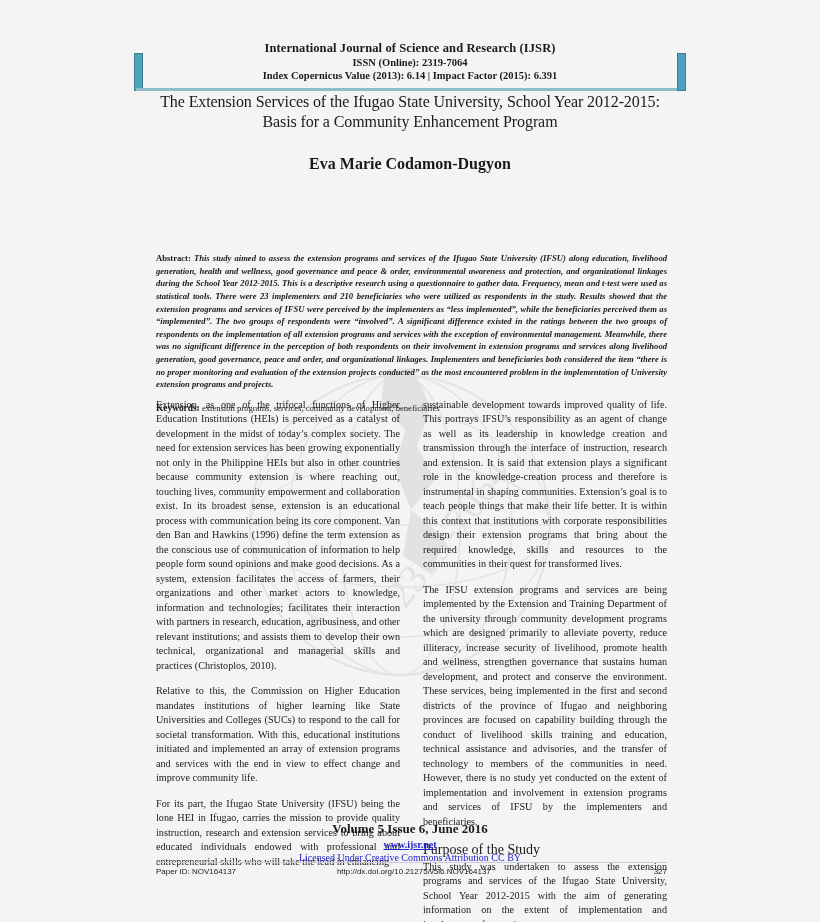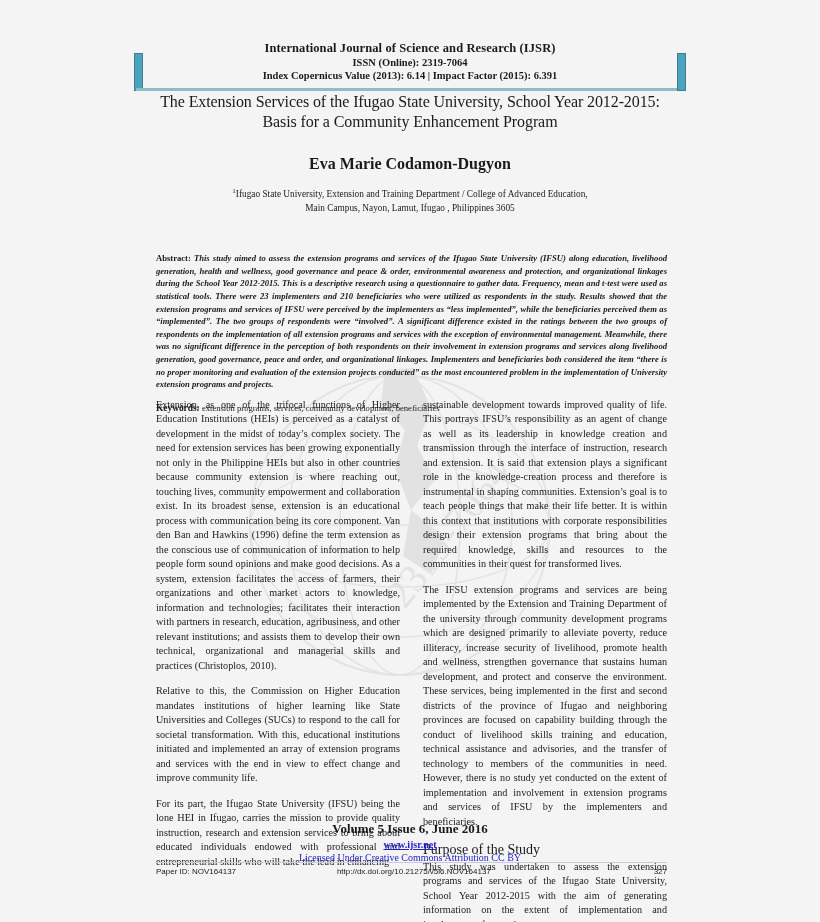--- a/index.html
+++ b/index.html
@@ -262,24 +262,20 @@
     <div class="header-rule-wrap">
       <div class="rule-cap left"></div>
       <div class="header-rule"></div>
       <div class="rule-cap right"></div>
     </div>
   </div>
 
   <div class="title-block">
     <h1 class="paper-title">The Extension Services of the Ifugao State University, School Year 2012-2015: Basis for a Community Enhancement Program</h1>
     <div class="author">Eva Marie Codamon-Dugyon</div>
-    <div class="affiliation">
-      <sup>1</sup><span>Ifugao State University, Extension and Training Department / College of Advanced Education,</span><br>
-      <span>Main Campus, Nayon, Lamut, Ifugao , Philippines 3605</span>
-    </div>
   </div>
 
   <div class="abstract-block">
     <p class="abstract-body"><span class="lbl">Abstract:</span> <span>This study aimed to assess the extension programs and services of the Ifugao State University (IFSU) along education, livelihood generation, health and wellness, good governance and peace &amp; order, environmental awareness and protection, and organizational linkages during the School Year 2012-2015. This is a descriptive research using a questionnaire to gather data. Frequency, mean and t-test were used as statistical tools. There were 23 implementers and 210 beneficiaries who were utilized as respondents in the study. Results showed that the extension programs and services of IFSU were perceived by the implementers as “less implemented”, while the beneficiaries perceived them as “implemented”. The two groups of respondents were “involved”. A significant difference existed in the ratings between the two groups of respondents on the implementation of all extension programs and services with the exception of environmental management. Meanwhile, there was no significant difference in the perception of both respondents on their involvement in extension programs and services along livelihood generation, good governance, peace and order, and organizational linkages. Implementers and beneficiaries both considered the item “there is no proper monitoring and evaluation of the extension projects conducted” as the most encountered problem in the implementation of University extension programs and projects.</span></p>
     <p class="keywords"><span class="lbl">Keywords:</span> <span>extension programs, services, community development, beneficiaries</span></p>
   </div>
 
   <div class="columns">
 
     <div class="col">

